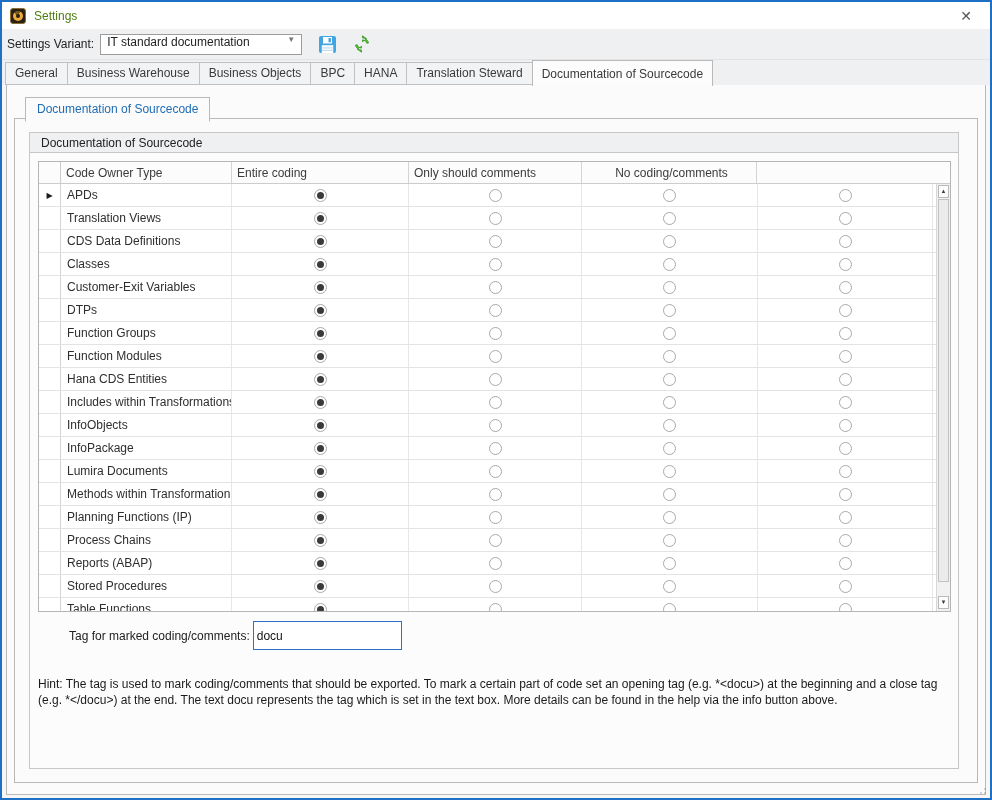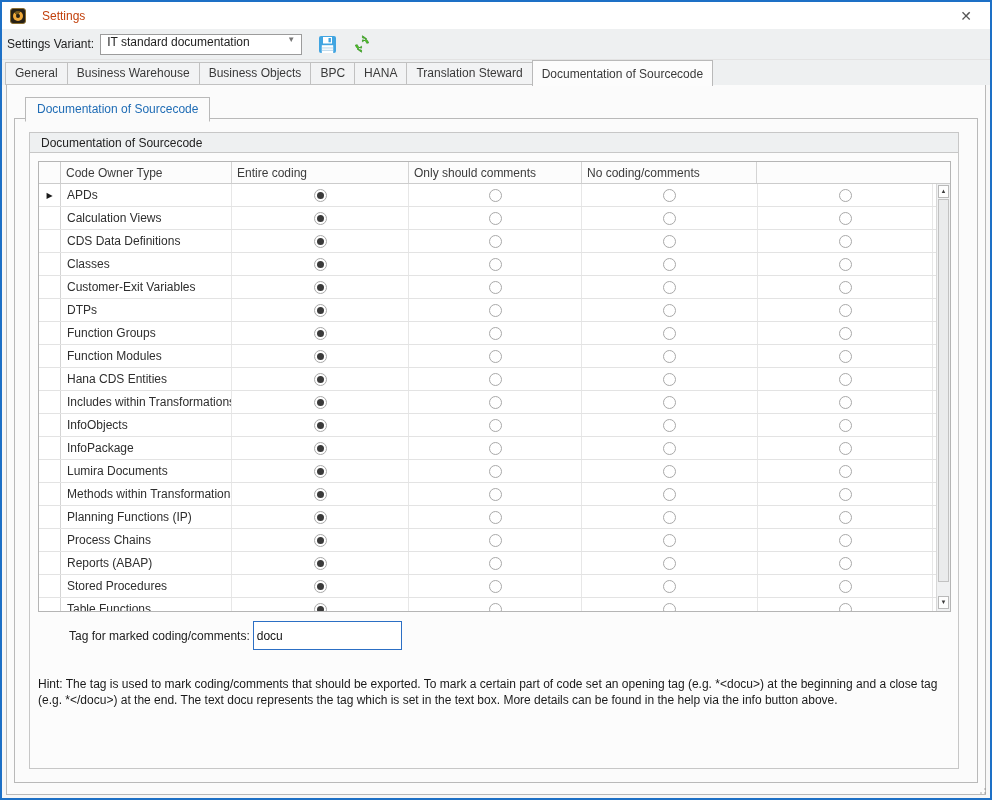--- a/index.html
+++ b/index.html
@@ -10,21 +10,21 @@
     position: relative; width: 992px; height: 800px;
     border: 2px solid #1d70c6; background: #f7f7f7; overflow: hidden;
   }
 
   
   .titlebar { height: 27px; background:#fff; display:flex; align-items:center; padding-left:8px; }
   .app-icon { width:16px; height:16px; border-radius:3px; background:#262015; border:1px solid #8a6d2f; position:relative; flex:0 0 auto; }
   .app-icon::before { content:""; position:absolute; inset:2px; border-radius:50%;
     background: conic-gradient(from 30deg, #f0a93a 0 285deg, #7a5c1d 285deg 360deg); }
   .app-icon::after { content:""; position:absolute; inset:5px; border-radius:50%; background:#262015; }
-  .title-text { margin-left:16px; color:#c2410c; }
+  .title-text { margin-left:8px; color:#4d7c0f; }
   .close-btn { margin-left:auto; margin-right:18px; font-size:14px; color:#555; cursor:pointer; line-height:1; }
 
   
   .toolbar { height:31px; background:#eef0f1; display:flex; align-items:center; padding-left:5px; border-bottom:1px solid #e3e3e3; }
   .variant-label { color:#222; margin-right:6px; }
   .combo { width:202px; height:21px; background:#fff; border:1px solid #9c9c9c; display:flex; padding:0 6px; cursor:pointer; }
   .combo .combo-value { flex:1; color:#222; }
   .combo .caret { color:#777; font-size:8px; }
   .tool-icon { margin-left:16px; display:inline-flex; cursor:pointer; }
 
@@ -50,21 +50,21 @@
   .grid-header .gcell { border-right:1px solid #d4d4d4; padding:4px 0 0 5px; color:#3c3c3c; overflow:hidden; white-space:nowrap; }
   .grid-body .grow { display:flex; height:23px; background:#fff; border-bottom:1px solid #e3e3e3; }
   .grid-body .gcell { border-right:1px solid #e7e7e7; display:flex; align-items:center; overflow:hidden; white-space:nowrap; }
   .c-sel  { width:22px; flex:0 0 auto; justify-content:center; color:#1a1a1a; font-size:8px; }
   .grid-header .c-sel { border-right:1px solid #cccccc; }
   .grid-body .c-sel { border-right:1px solid #d4d4d4; }
   .c-name { width:171px; flex:0 0 auto; padding-left:6px; color:#2e2e2e; }
   .c-o1 { width:177px; flex:0 0 auto; }
   .c-o2 { width:173px; flex:0 0 auto; }
   .c-o3 { width:176px; flex:0 0 auto; }
-  .c-o4 { width:175px; flex:0 0 auto; }
+  .c-o4 { width:175px; flex:0 0 auto;text-align:center; }
   .c-fill { flex:1 1 auto; border-right:none !important; }
   .grid-body .c-o1, .grid-body .c-o2, .grid-body .c-o3, .grid-body .c-o4 { justify-content:center; }
 
   .radio { width:13px; height:13px; border:1px solid #a9a9a9; border-radius:50%; background:#fff; position:relative; display:inline-block; }
   .radio.sel::after { content:""; position:absolute; inset:2px; border-radius:50%; background:#3a3a3a; }
 
   
   .vscroll { position:absolute; top:22px; right:0; bottom:0; width:14px; background:#f0f1f2; border-left:1px solid #d8d8d8; }
   .sbtn { position:absolute; left:1px; width:11px; height:13px; background:#fdfdfd; border:1px solid #b9b9b9;
     color:#3c3c3c; font-size:6px; line-height:11px; text-align:center; cursor:pointer; }
@@ -159,21 +159,21 @@
                 <div class="gcell c-o3">
                   <span class="radio"></span>
                 </div>
                 <div class="gcell c-o4">
                   <span class="radio"></span>
                 </div>
                 <div class="gcell c-fill"></div>
               </div>
               <div class="grow">
                 <div class="gcell c-sel"></div>
-                <div class="gcell c-name">Calculation Views</div>
+                <div class="gcell c-name">Translation Views</div>
                 <div class="gcell c-o1">
                   <span class="radio sel"></span>
                 </div>
                 <div class="gcell c-o2">
                   <span class="radio"></span>
                 </div>
                 <div class="gcell c-o3">
                   <span class="radio"></span>
                 </div>
                 <div class="gcell c-o4">

